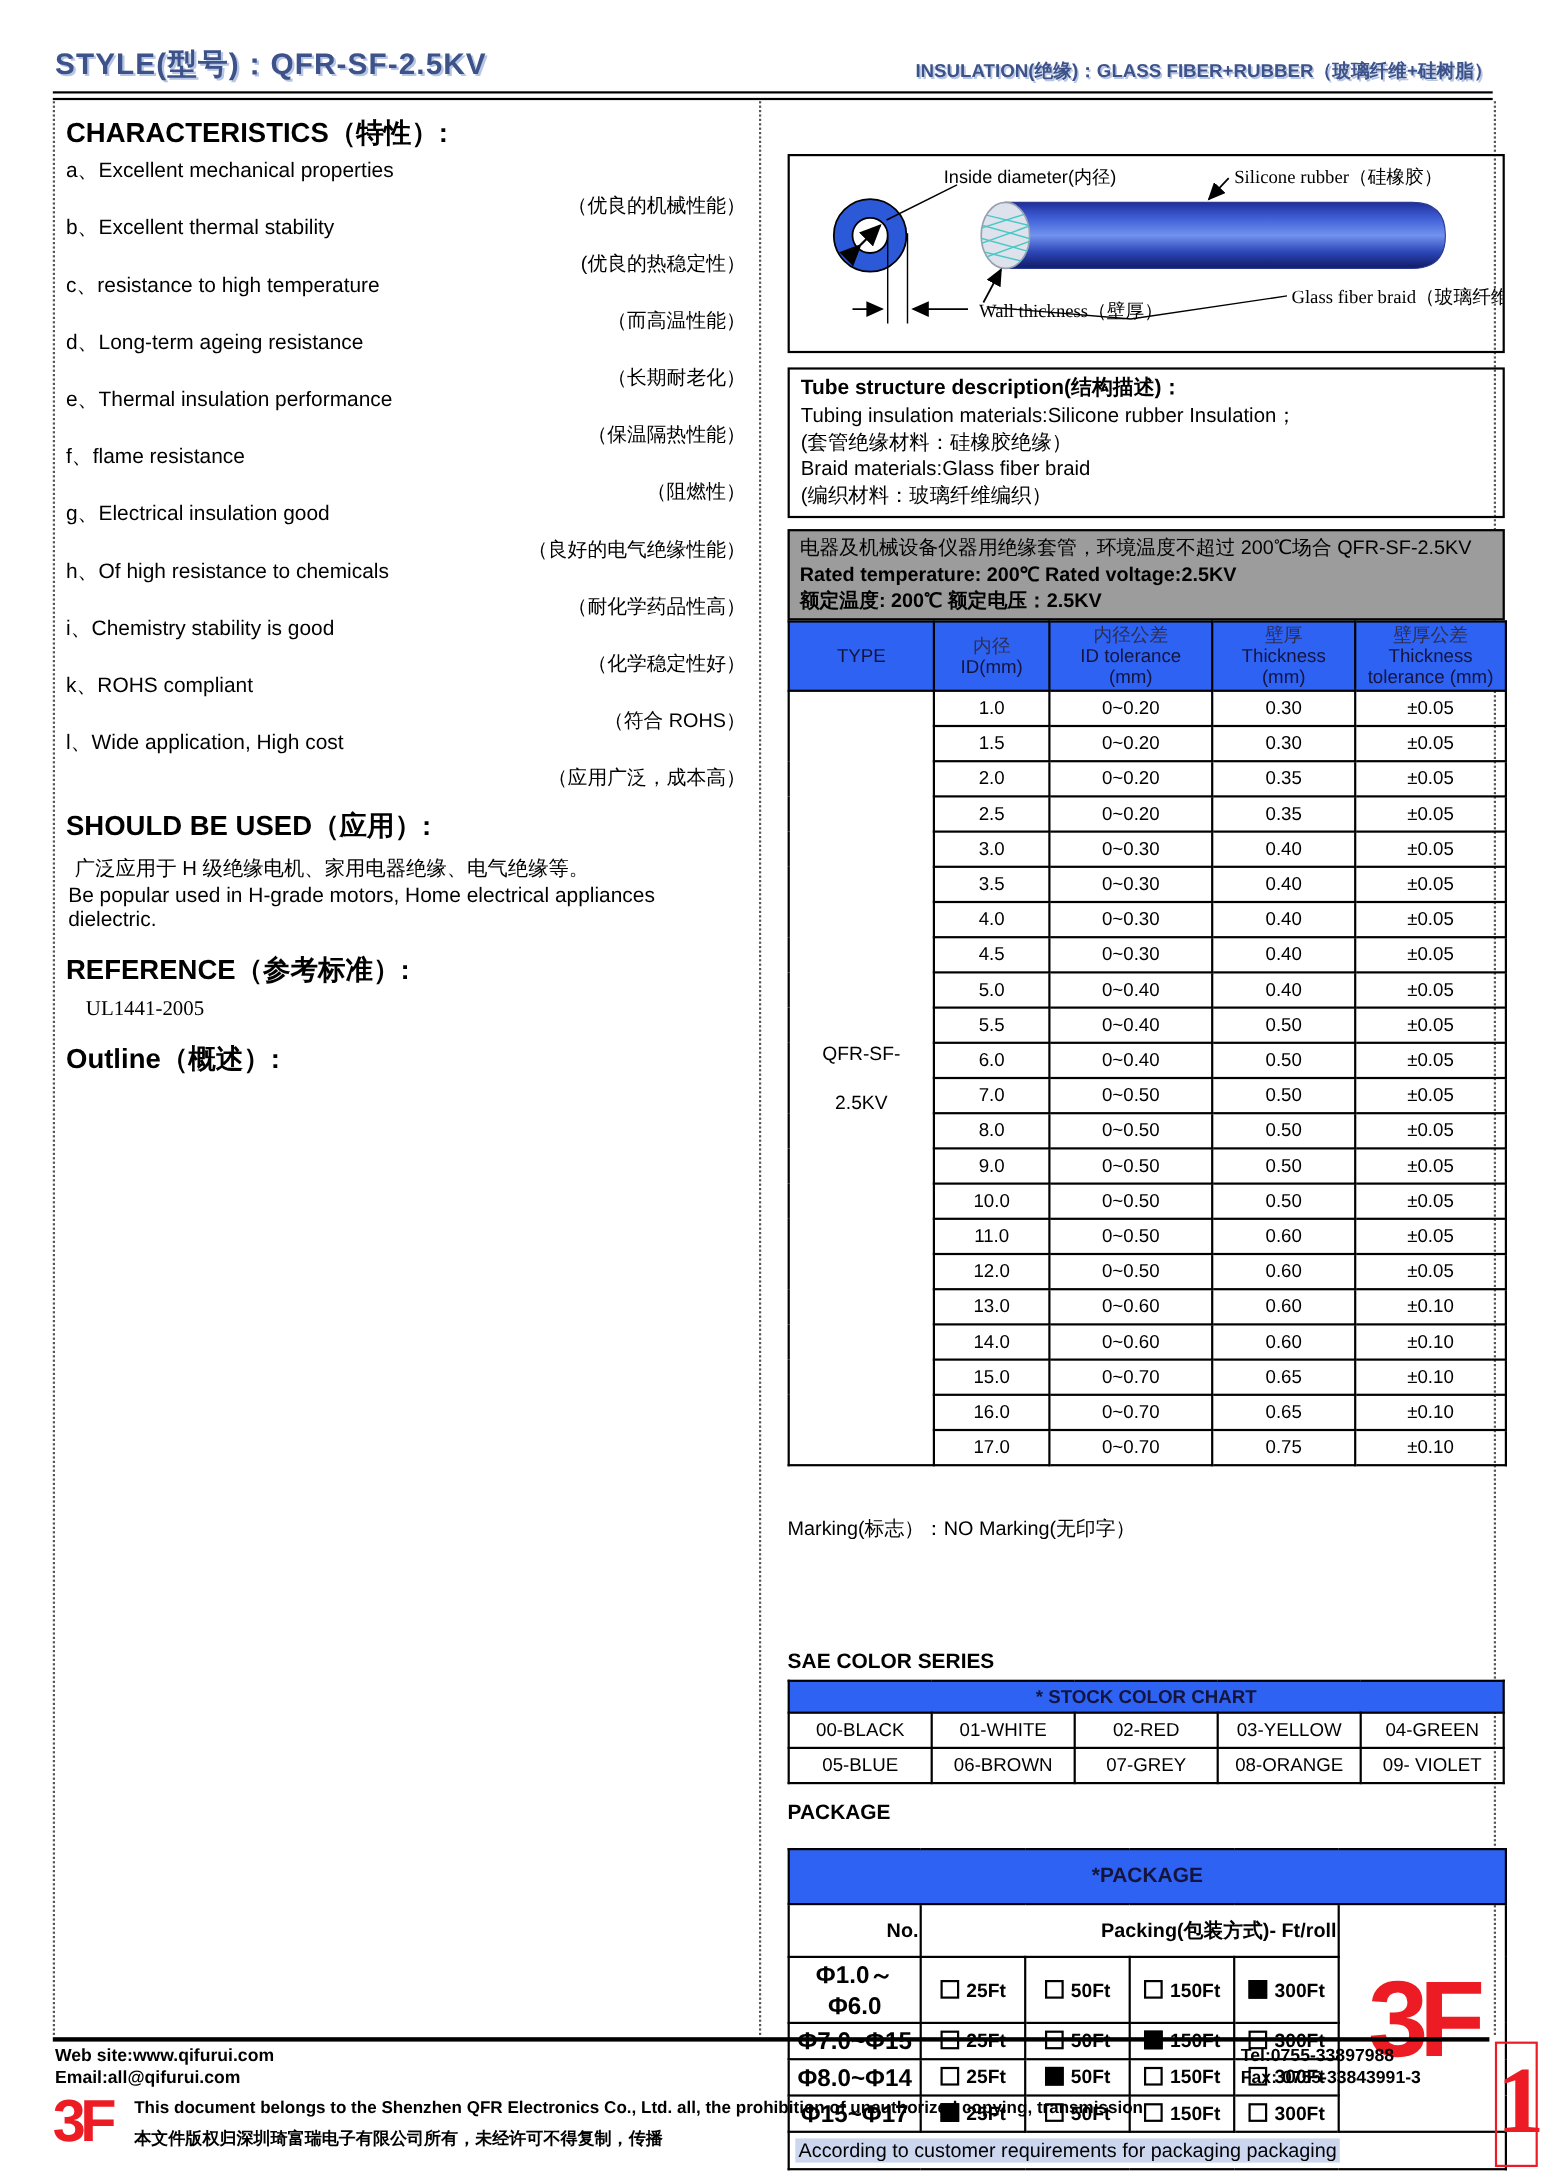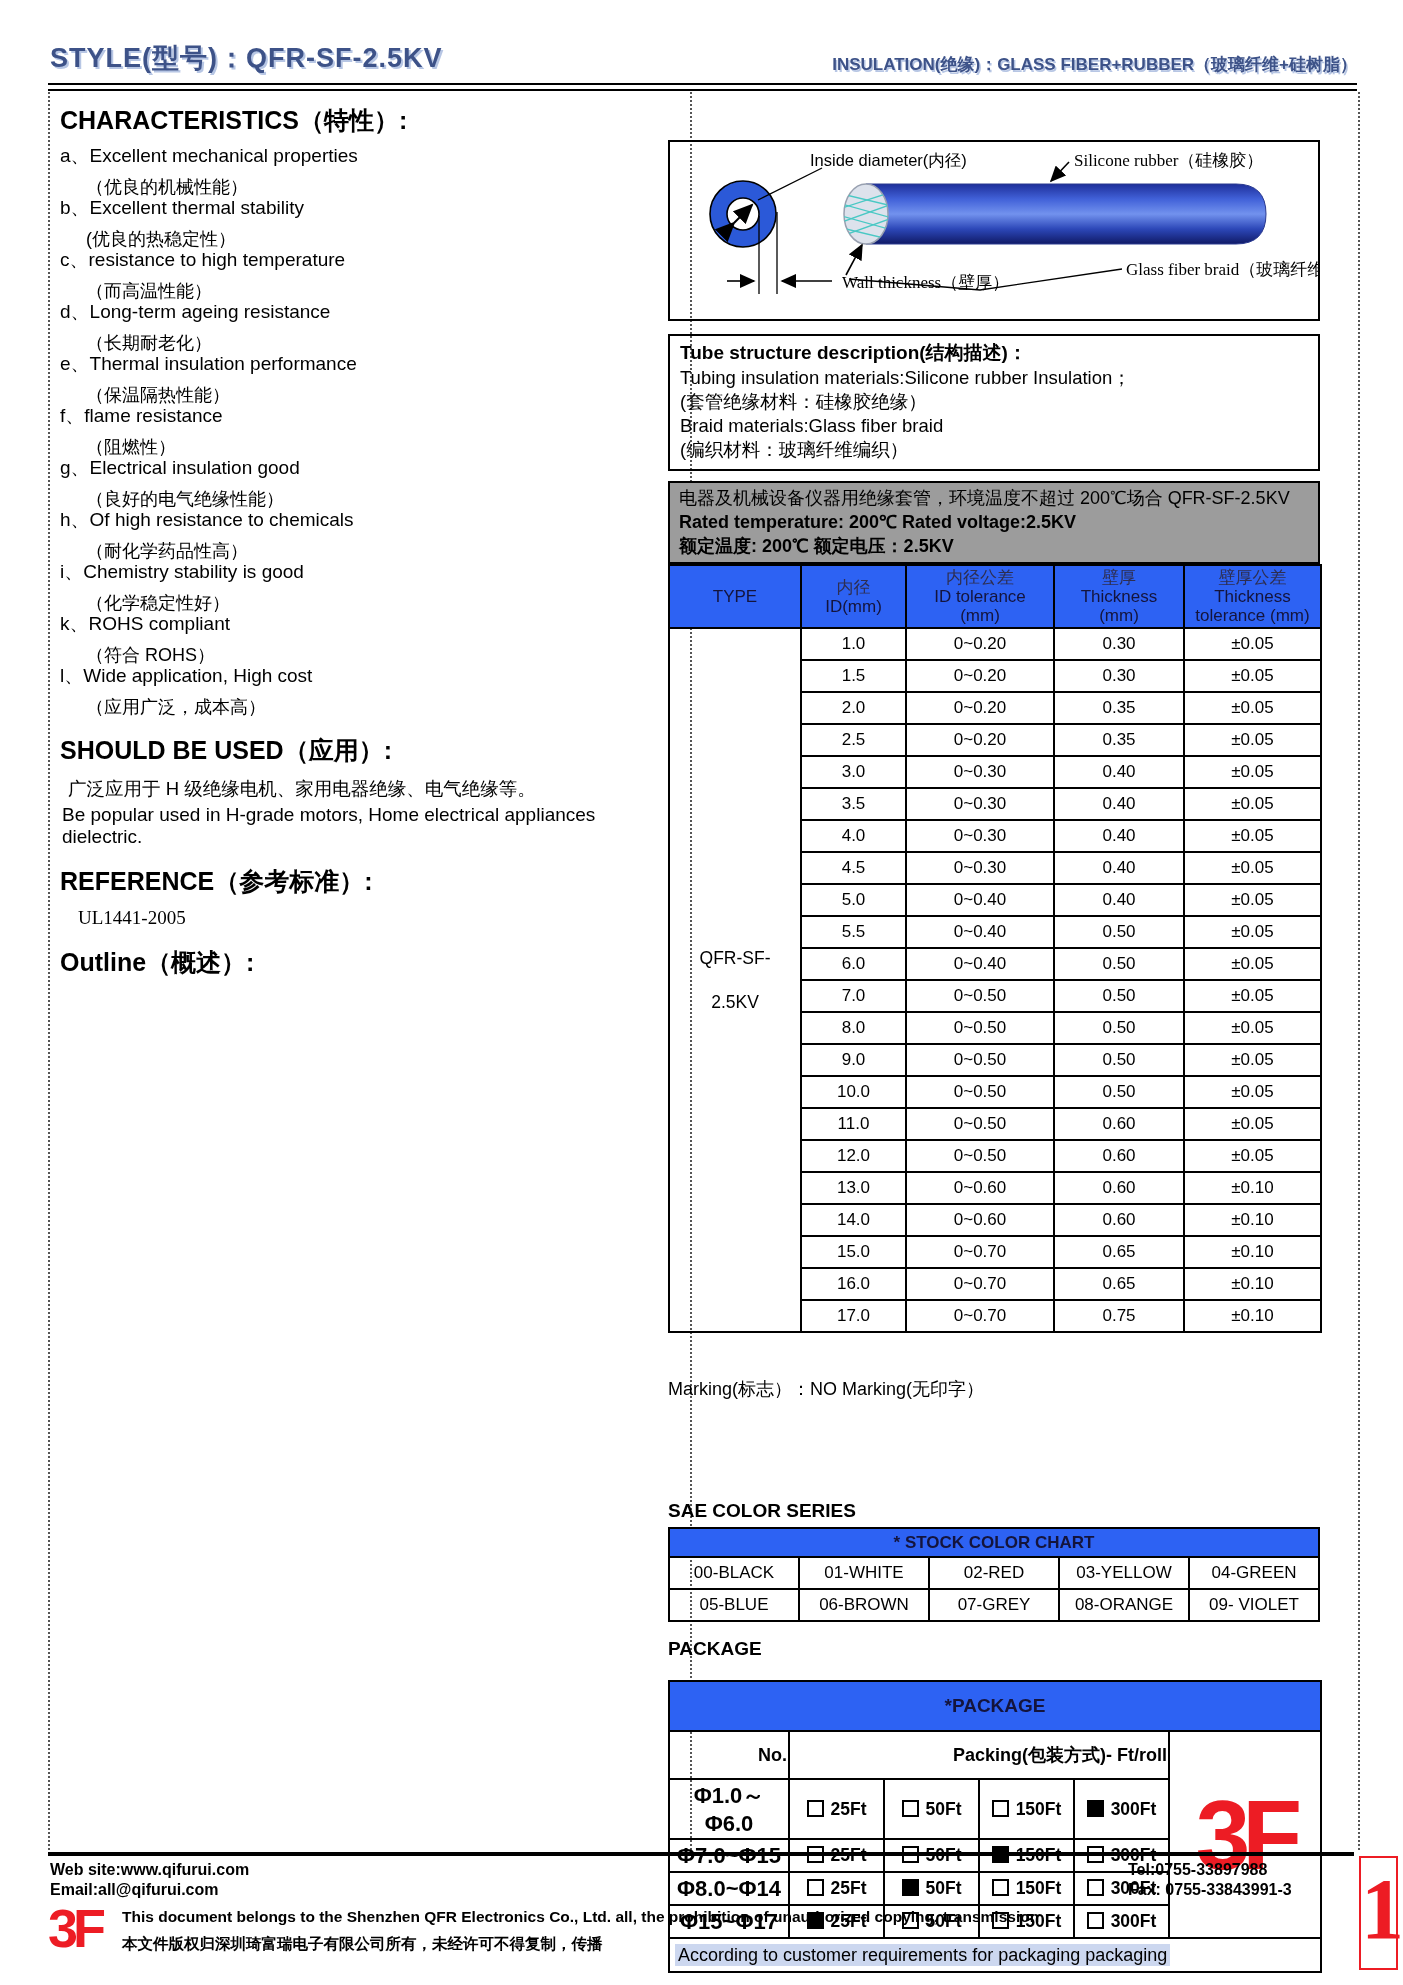--- a/index.html
+++ b/index.html
@@ -13,26 +13,26 @@
   .ins-t{font-size:17px;font-weight:bold;color:#3d5288;text-shadow:1.5px 1.5px 0 #b7c6e4;}
   .rule2{position:absolute;top:83px;left:48px;width:1309px;height:4px;
          border-top:2.5px solid #000;border-bottom:2px solid #000;}
   .vline{position:absolute;top:92px;height:1758px;width:0;border-left:2px dotted #555;}
   .vl-l{left:48px}.vl-m{left:690px}.vl-r{left:1358px}
   
   .lcol{position:absolute;left:60px;top:104px;width:618px;}
   .sec-title{font-size:25px;font-weight:bold;margin:0 0 9px 0;}
   .mt1{margin-top:17px;}
   .ch-item .en{font-size:19px;line-height:20.5px;margin-bottom:1px;}
-  .ch-item .cn{font-size:18px;line-height:20.5px;margin:10px 0 1px 26px;}
+  .ch-item .cn{font-size:18px;line-height:20.5px;margin:10px 0 1px 26px;text-align:right;}
   .usage-cn{font-size:18.5px;margin:4px 0 3px 8px;}
   .usage-en{font-size:19px;margin-left:2px;}
   .ref-val{font-family:"Liberation Serif",serif;font-size:19px;margin:2px 0 0 18px;}
   
-  .rcol{position:absolute;left:668px;top:140px;width:652px;}
+  .rcol{position:absolute;left:716px;top:140px;width:652px;}
   .dbox{position:relative;height:181px;border:2px solid #000;box-sizing:border-box;}
   .dbox svg{position:absolute;left:0;top:0;}
   .svg-serif{font-family:"Liberation Serif",serif;font-size:17px;}
   .svg-sans{font-family:"Liberation Sans",sans-serif;font-size:16.5px;}
   .tbox{margin-top:13px;border:2px solid #000;box-sizing:border-box;padding:4px 10px 7px;}
   .tbox .t{font-size:19px;font-weight:bold;line-height:26px;}
   .tbox .l{font-size:18.5px;line-height:24px;}
   .gbox{margin-top:10px;background:#9c9c9c;border:2px solid #000;box-sizing:border-box;
         padding:3px 9px 4px;}
   .gbox .l1{font-size:18px;line-height:24px;}

